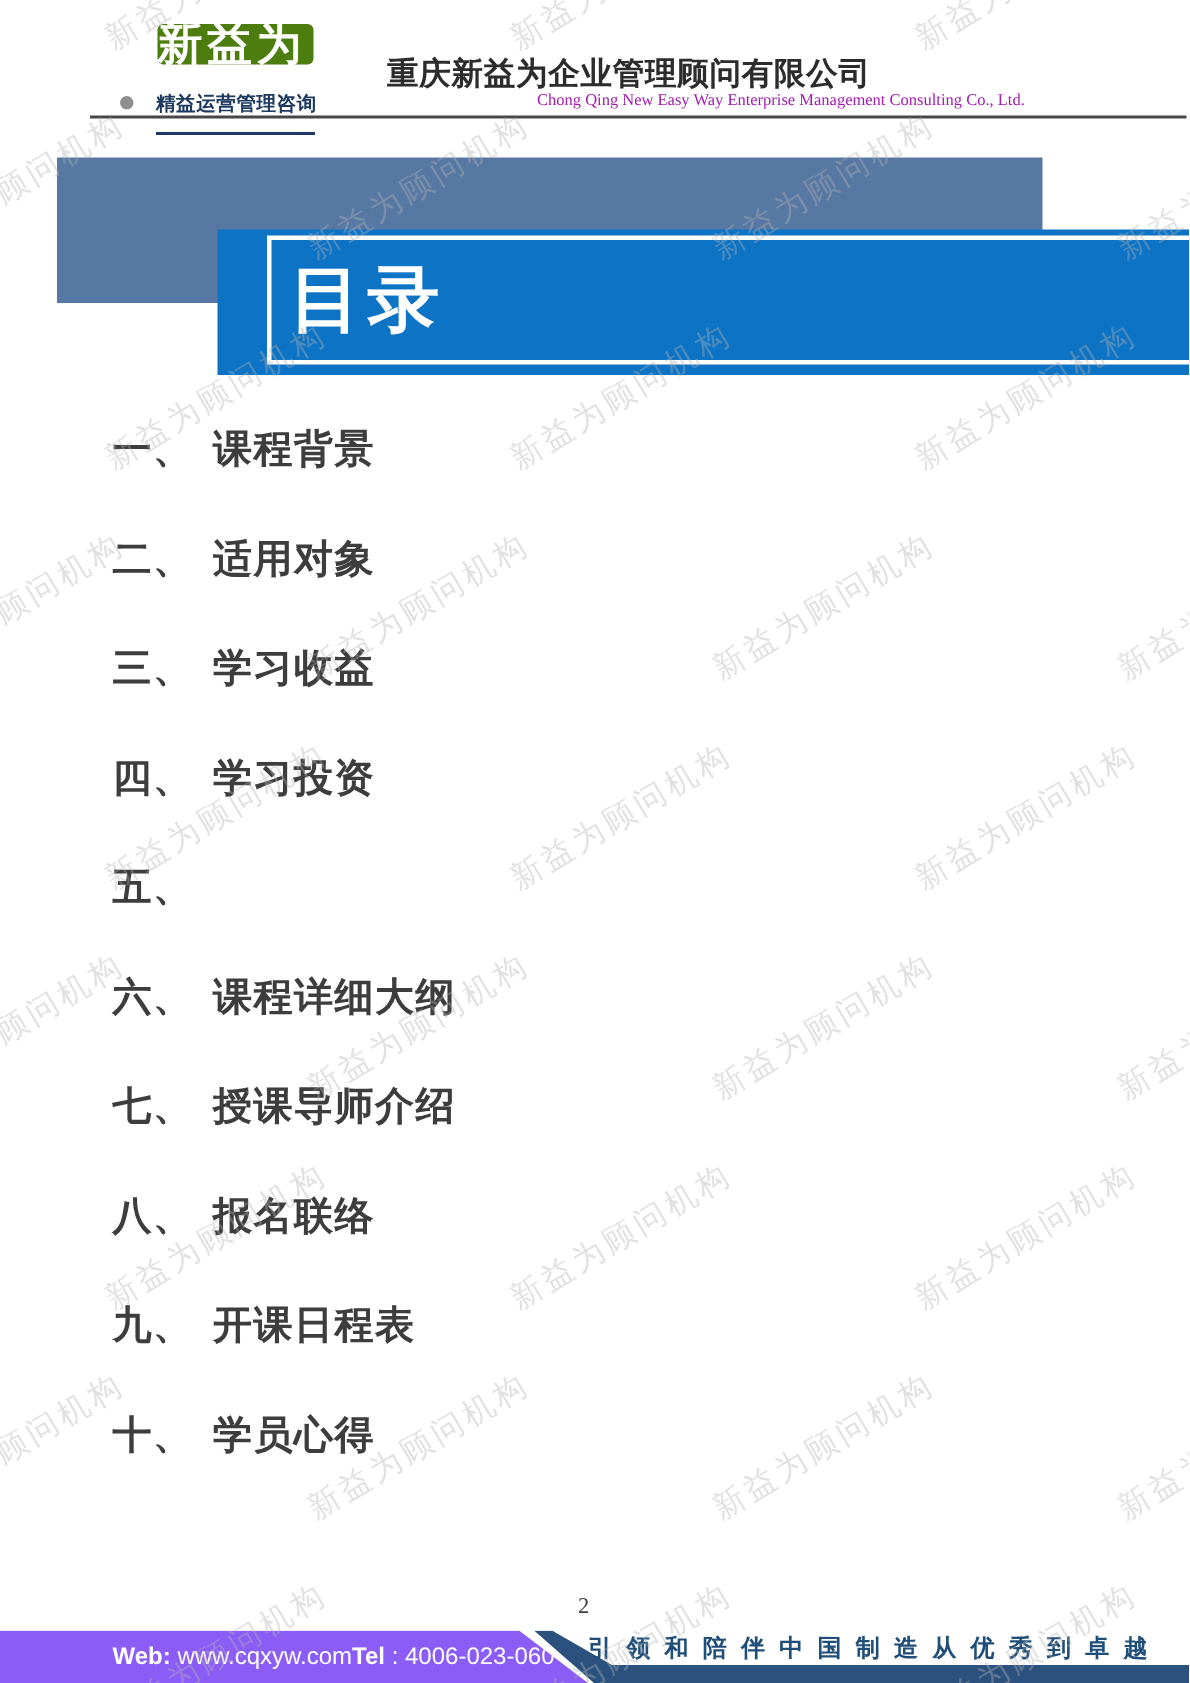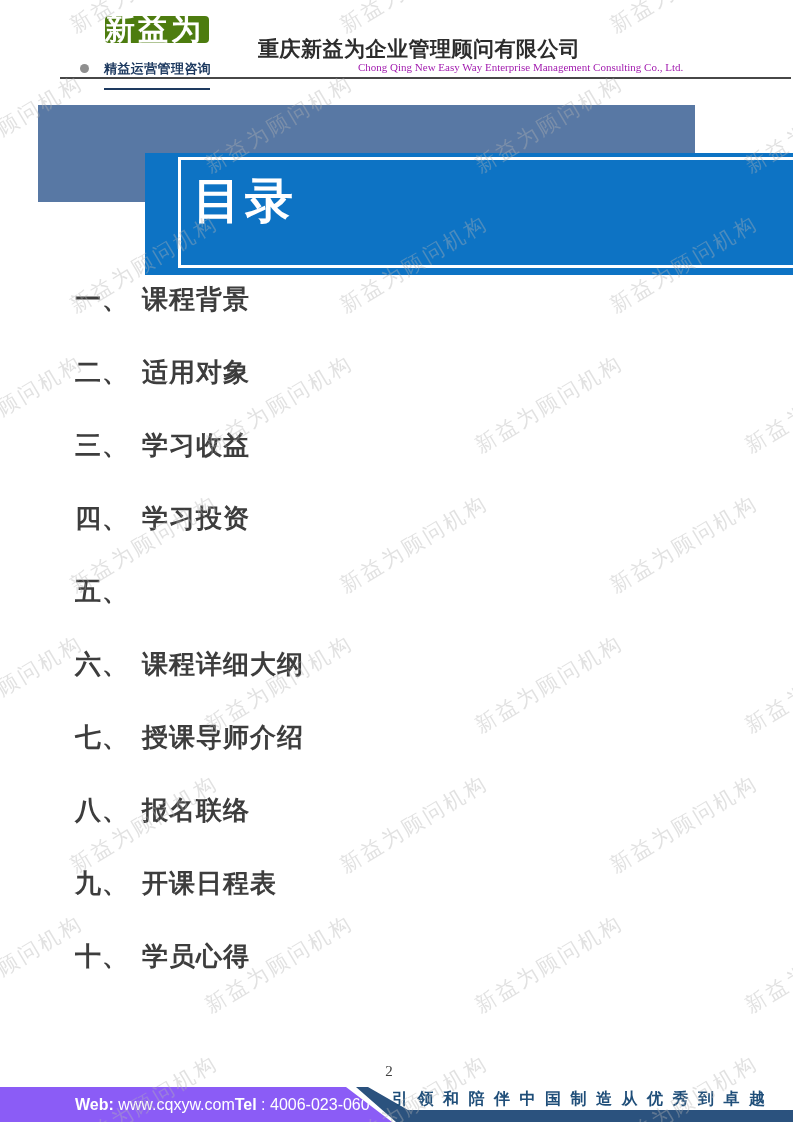--- a/index.html
+++ b/index.html
@@ -59,21 +59,21 @@
   }
 
   
   .banner-back{
     position:absolute;left:38px;top:105px;
     width:657px;height:97px;
     background:#5878a4;
   }
   .banner{
     position:absolute;left:145px;top:153px;
-    width:648px;height:122px;
+    width:648px;height:97px;
     background:#0d73c4;
   }
   .banner-outline{
     position:absolute;left:33px;top:4px;right:-6px;bottom:7px;
     border:3px solid #ffffff;
   }
   .banner-title{
     position:absolute;left:48px;top:22px;
     color:#ffffff;font-size:48px;font-weight:700;
     letter-spacing:4px;line-height:1.1;

